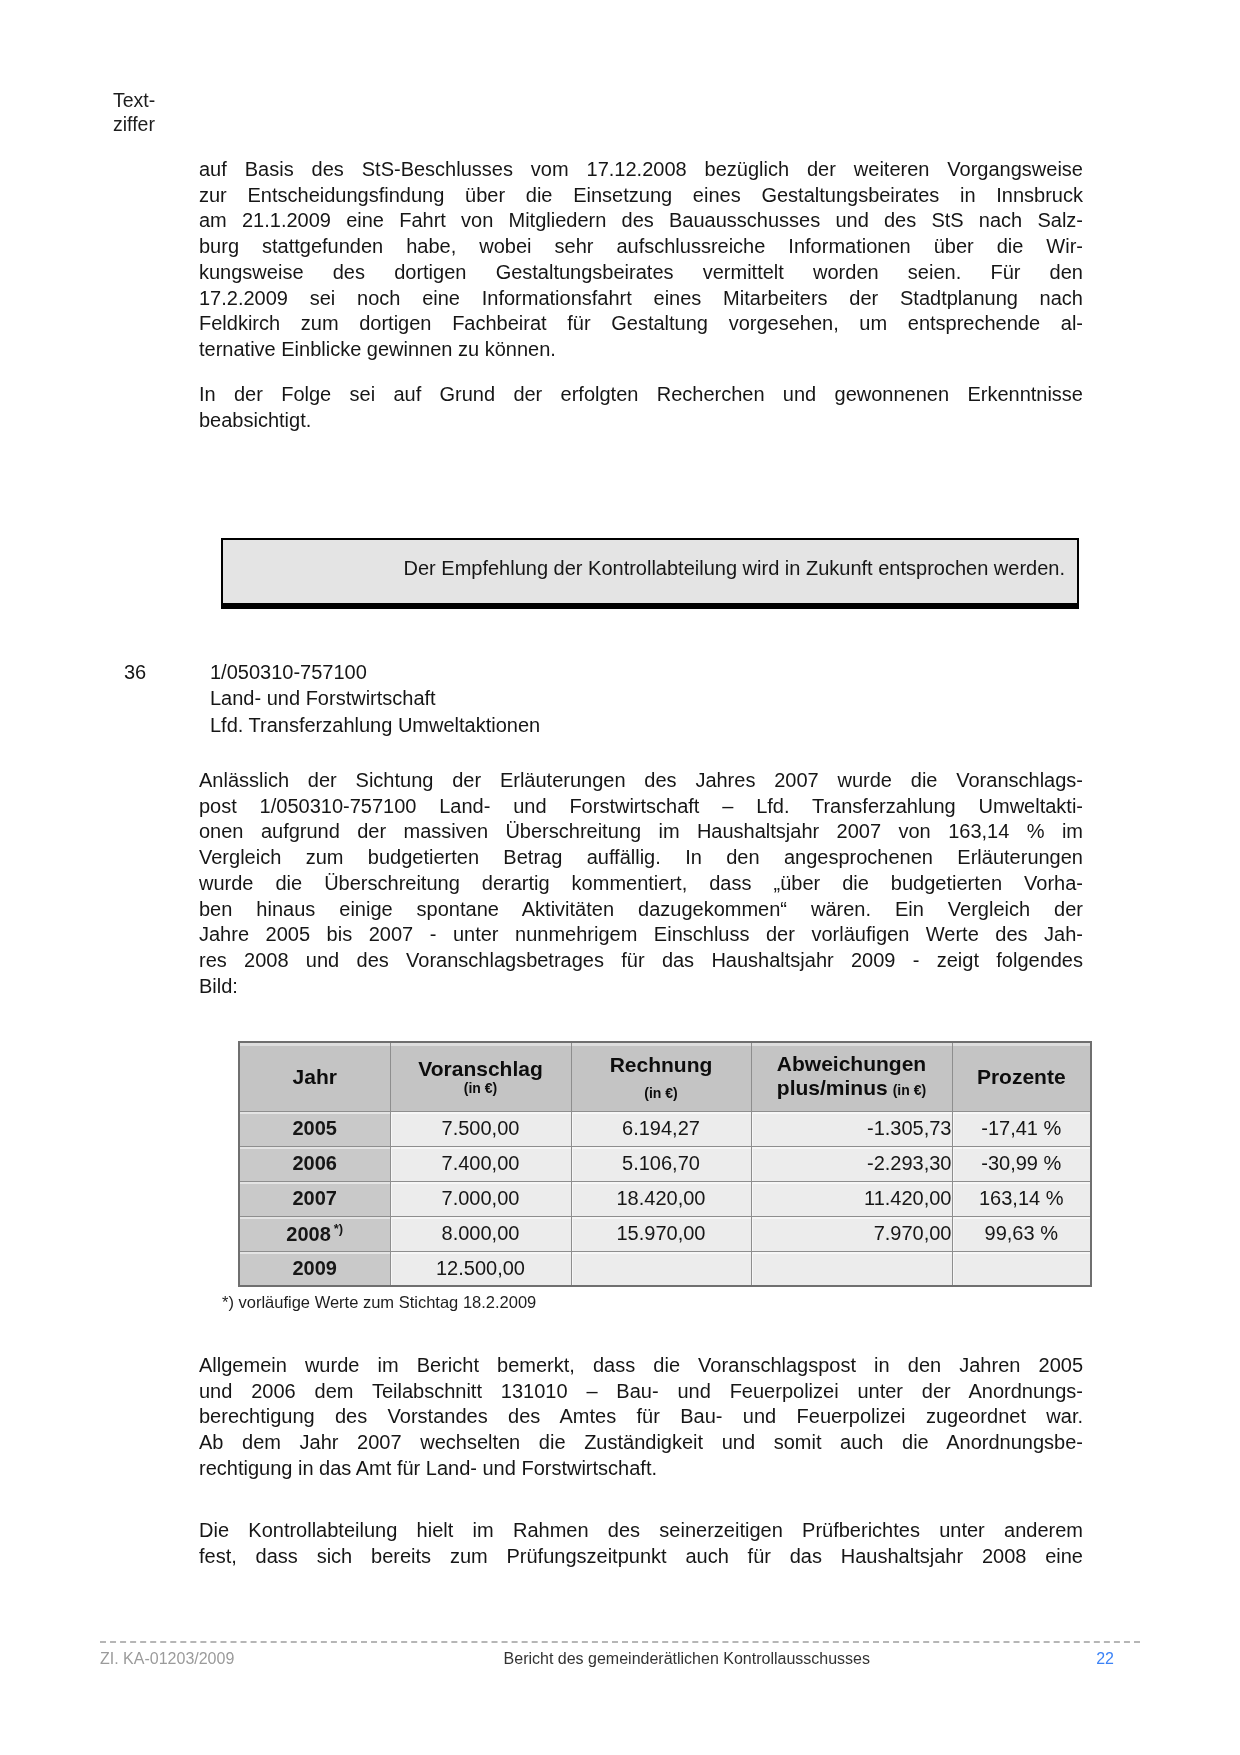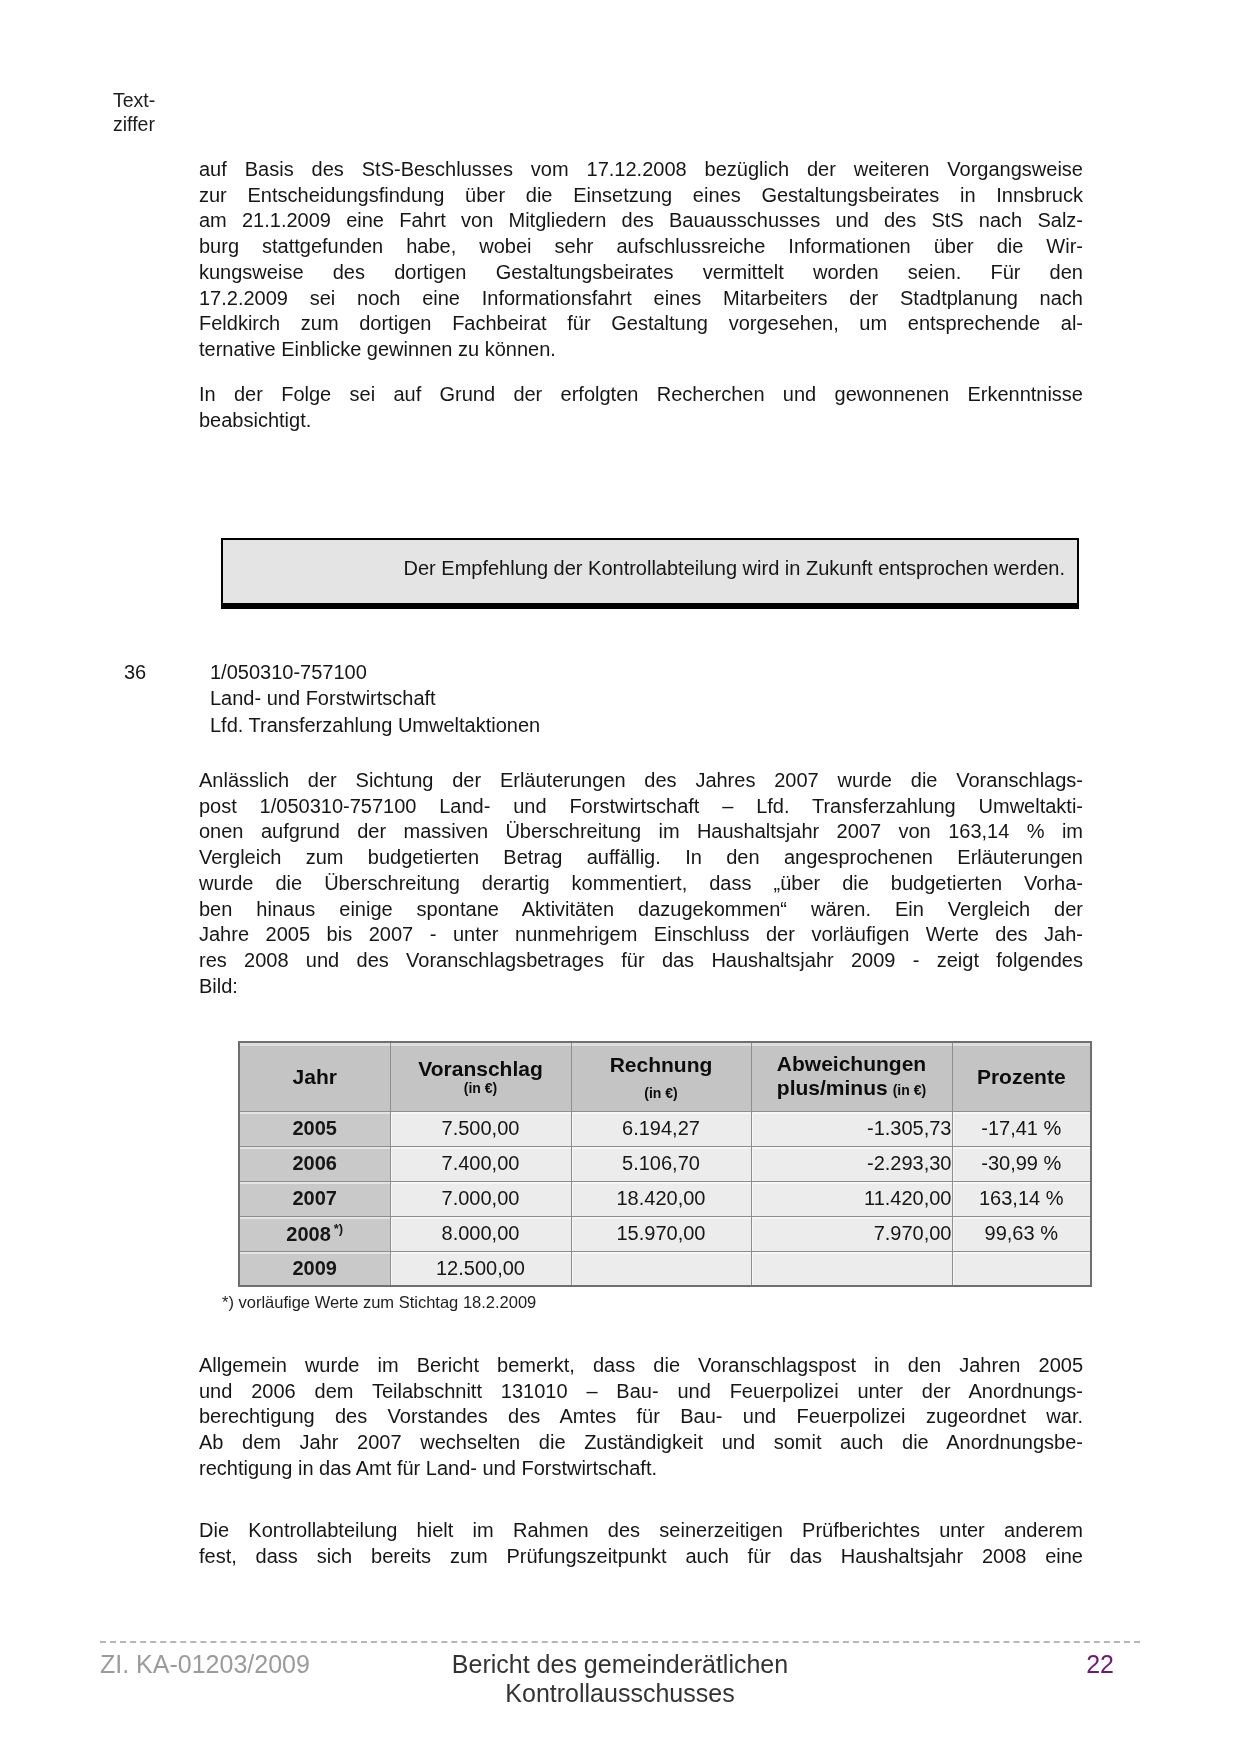--- a/index.html
+++ b/index.html
@@ -46,25 +46,25 @@
   td.c-num{background:#ececec;box-shadow:inset 1px 2px 0 rgba(255,255,255,.6);}
   td.c-center{text-align:center;}
   td.c-right{text-align:right;padding-right:25px;}
   .col-jahr{width:151px;} .col-vor{width:181px;} .col-rech{width:180px;}
   .col-abw{width:201px;} .col-proz{width:139px;}
   .footnote{position:absolute;left:222px;top:1293px;font-size:16.5px;color:#1d1d1d;}
   
   .footer{
     position:absolute;left:100px;top:1641px;width:1040px;
     border-top:2px dashed #b6b6b6;padding-top:7px;
-    display:flex;align-items:baseline;font-size:25px;
+    display:flex;align-items:baseline;font-size:16px;
   }
   .footer-left{width:270px;color:#9b9b9b;}
-  .footer-center{flex:1;text-align:center;color:#333333;}
-  .footer-right{width:270px;text-align:right;color:#701a75;padding-right:26px;box-sizing:border-box;}
+  .footer-center{flex:1;text-align:right;color:#333333;}
+  .footer-right{width:270px;text-align:right;color:#3b82f6;padding-right:26px;box-sizing:border-box;}
 </style>
 </head>
 <body>
 
 <div class="page">
 
   <div class="margin-label">
       <div class="tline">Text-</div>
       <div class="tline">ziffer</div>
     </div>

